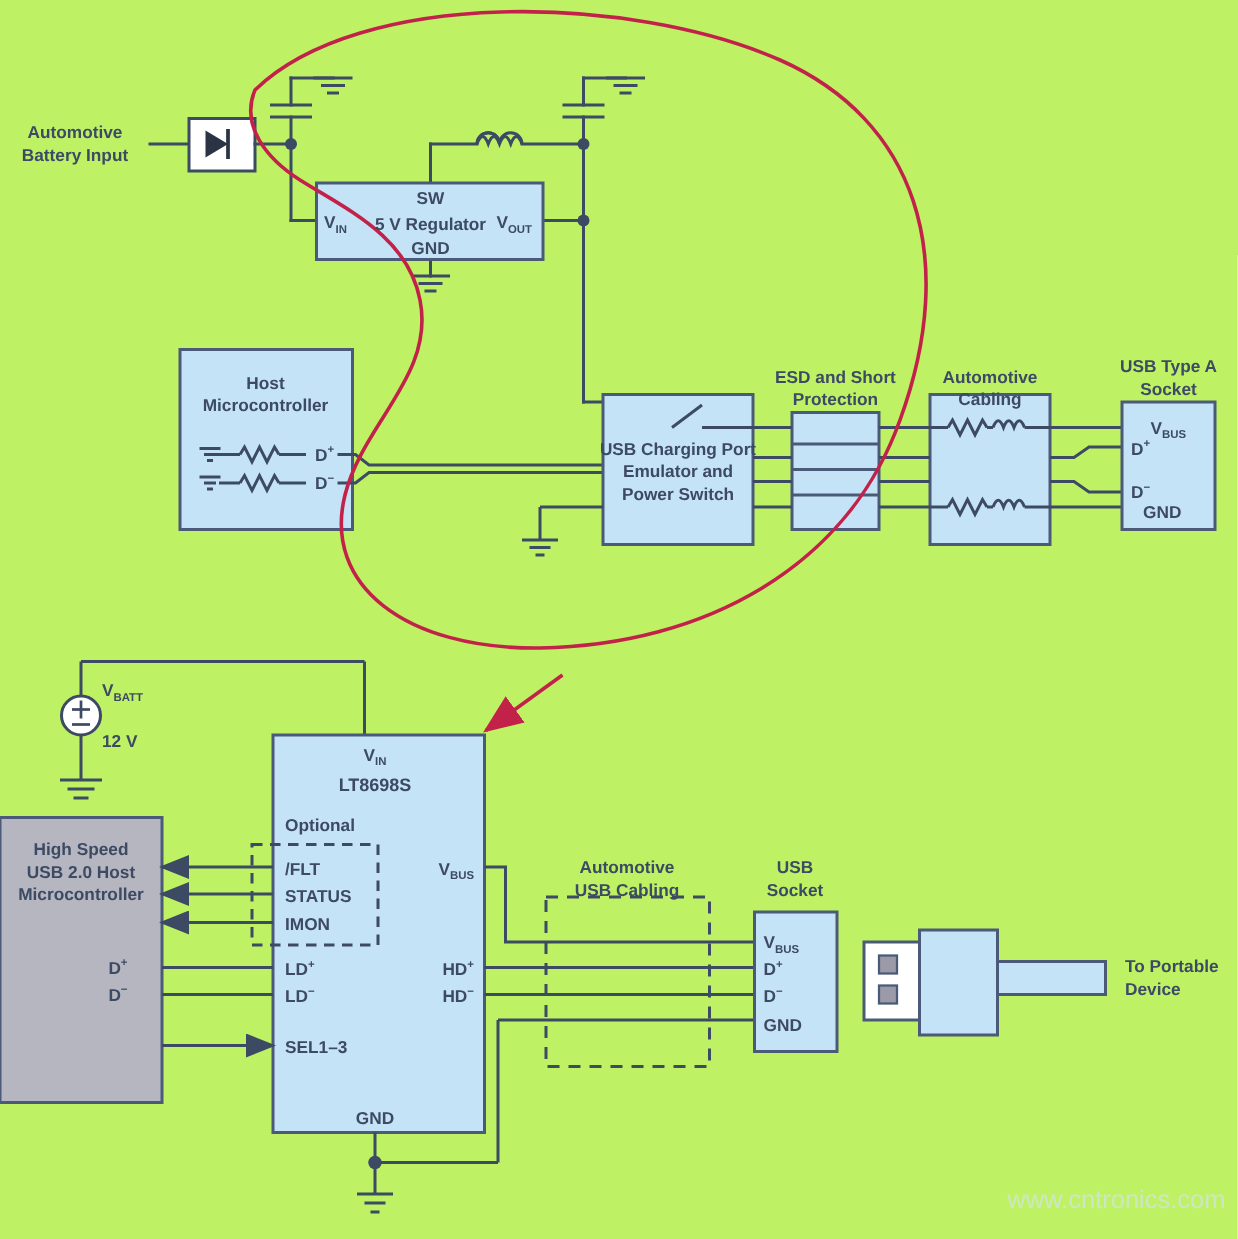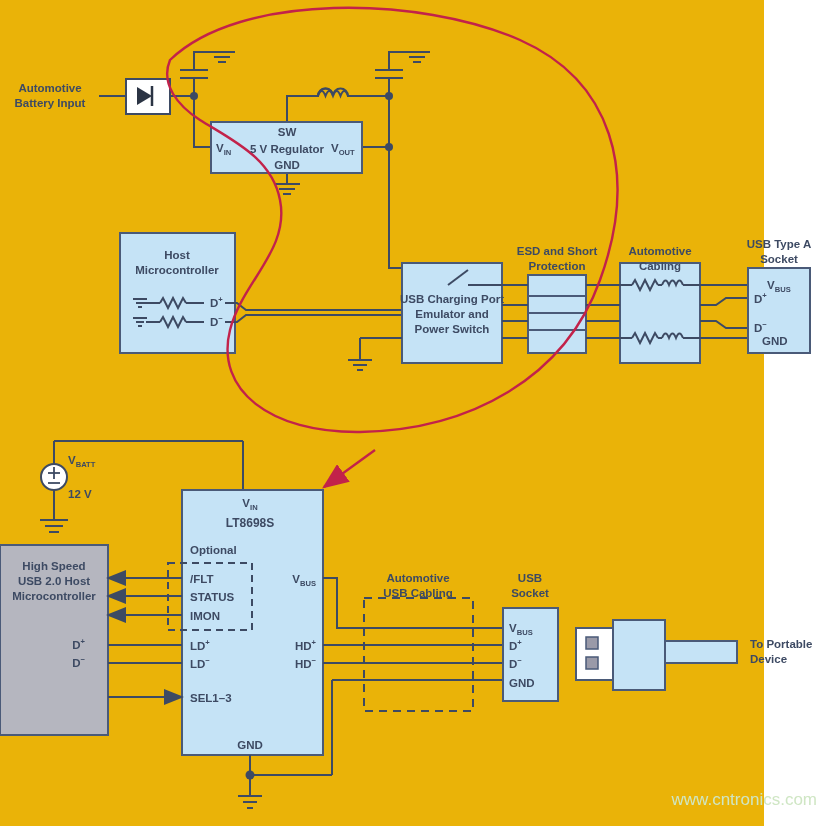--- a/index.html
+++ b/index.html
@@ -1,17 +1,17 @@
 <!DOCTYPE html>
 <html><head>
 <meta charset="utf-8">
 <style>
   html,body{margin:0;padding:0;background:#ffffff;}
   body{width:825px;height:826px;font-family:"Liberation Sans",sans-serif;overflow:hidden;}
-  #stage{position:relative;width:764px;height:826px;background:#eab308;}
+  #stage{position:relative;width:825px;height:826px;background:#bef264;}
   svg{position:absolute;left:0;top:0;}
   .lbl{font-family:"Liberation Sans",sans-serif;font-weight:bold;fill:#3d4a63;}
   .t11{font-size:11.5px;}
   .t12{font-size:12px;}
   .sub{font-size:7.6px;font-weight:bold;}
   .wm{font-family:"Liberation Sans",sans-serif;font-size:17px;fill:#cfe6c4;}
 </style>
 </head>
 <body>
 

